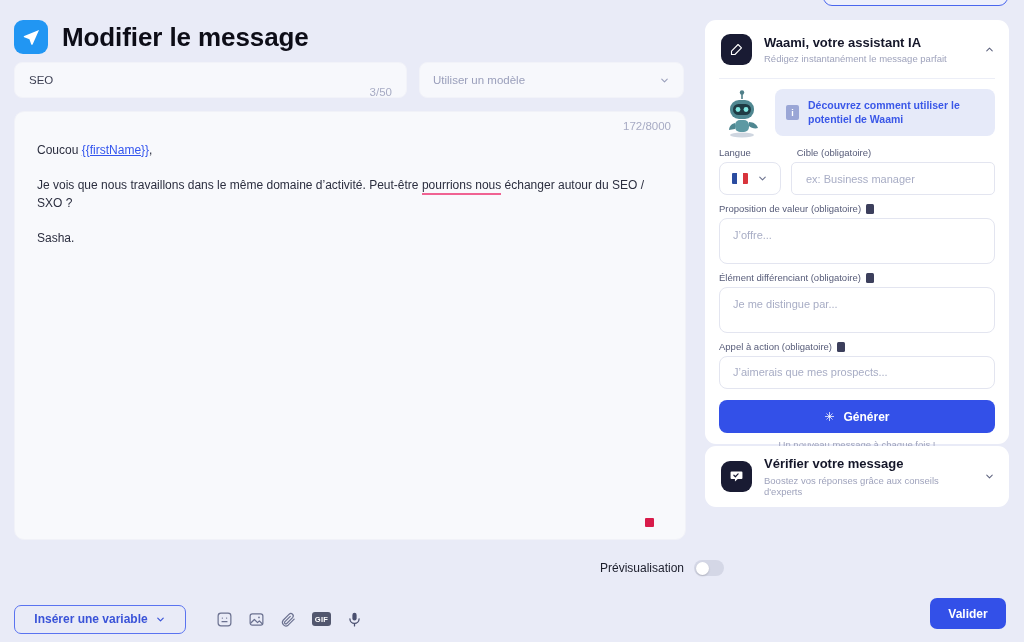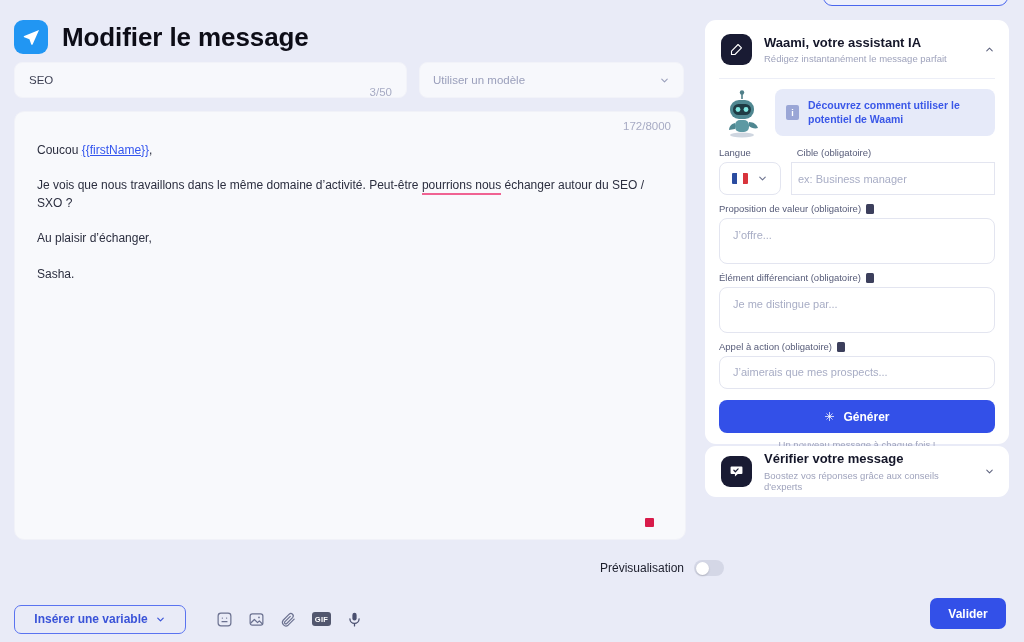--- a/index.html
+++ b/index.html
@@ -203,22 +203,22 @@
     width: 62px; height: 33px; border: 1px solid #e3e5f0; border-radius: 8px;
     display: flex; align-items: center; justify-content: center; gap: 9px;
     background: #fff; flex: none;
   }
   .flag { width: 16px; height: 11px; display: flex; border-radius: 1px; overflow: hidden; }
   .flag i { flex: 1; }
   .flag .b { background: #2b4ca0; }
   .flag .w { background: #ffffff; }
   .flag .r { background: #d8343c; }
   .target-input {
-    flex: 1; height: 33px; border: 1px solid #e3e5f0; border-radius: 0;
-    display: flex; align-items: center; padding: 0 6px;
+    flex: 1; height: 33px; border: 1px solid #e3e5f0; border-radius: 5px;
+    display: flex; align-items: center; padding: 0 14px;
     font-size: 11px; color: #a8adc5; background: #fff;
   }
   .ta-box {
     width: 100%; height: 46px; border: 1px solid #e3e5f0; border-radius: 8px;
     padding: 10px 13px; font-size: 11px; color: #a8adc5; background: #fff;
   }
   .ta-box.short { height: 33px; padding-top: 9px; }
   .field-group { margin-top: 8px; }
   .gen-btn {
     width: 100%; height: 33px; margin-top: 11px;
@@ -227,21 +227,21 @@
     display: flex; align-items: center; justify-content: center; gap: 8px;
     cursor: pointer;
   }
   .gen-btn svg { width: 11px; height: 11px; display: block; }
   .gen-note {
     text-align: center; font-size: 9.5px; color: #9fa3bc; margin-top: 6px;
   }
 
   .panel-verify {
     position: absolute; left: 0; top: 446px;
-    height: 51px;
+    height: 61px;
     display: flex; align-items: center;
   }
   .panel-verify .panel-head { padding: 0 14px 0 16px; width: 100%; }
 
   
   .valider-btn {
     position: absolute; left: 930px; top: 598px;
     width: 76px; height: 31px;
     background: #3350e8; border-radius: 7px; border: none;
     color: #fff; font-size: 12px; font-weight: bold;
@@ -276,21 +276,20 @@
             <polyline points="6 9 12 15 18 9"></polyline>
           </svg>
       </div>
     </div>
 
     <div class="message-card">
       <div class="msg-count">172/8000</div>
       <div class="msg-body">
         <p><span>Coucou </span><span class="var-token">{{firstName}}</span><span>,</span></p>
         <p><span>Je vois que nous travaillons dans le même domaine d’activité. Peut-être </span><span class="grammar-mark">pourrions nous</span><span> échanger autour du SEO / SXO ?</span></p>
-        <p>Au plaisir d’échanger,</p>
         <p>Sasha.</p>
       </div>
     </div>
     <div class="cursor-mark"></div>
 
     <div class="preview-row">
       <span class="preview-label">Prévisualisation</span>
       <div class="toggle">
           <div class="knob"></div>
         </div>

